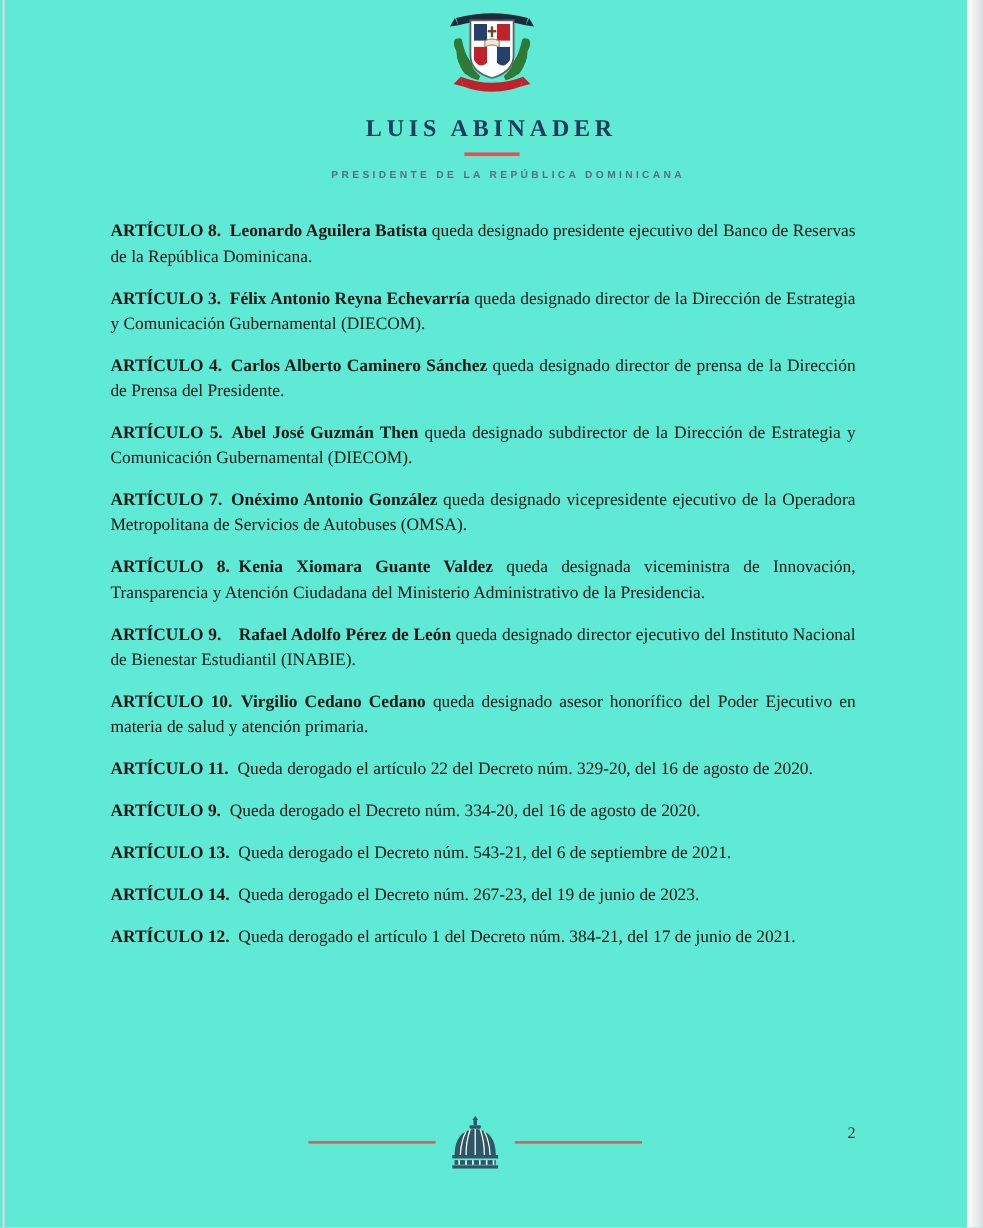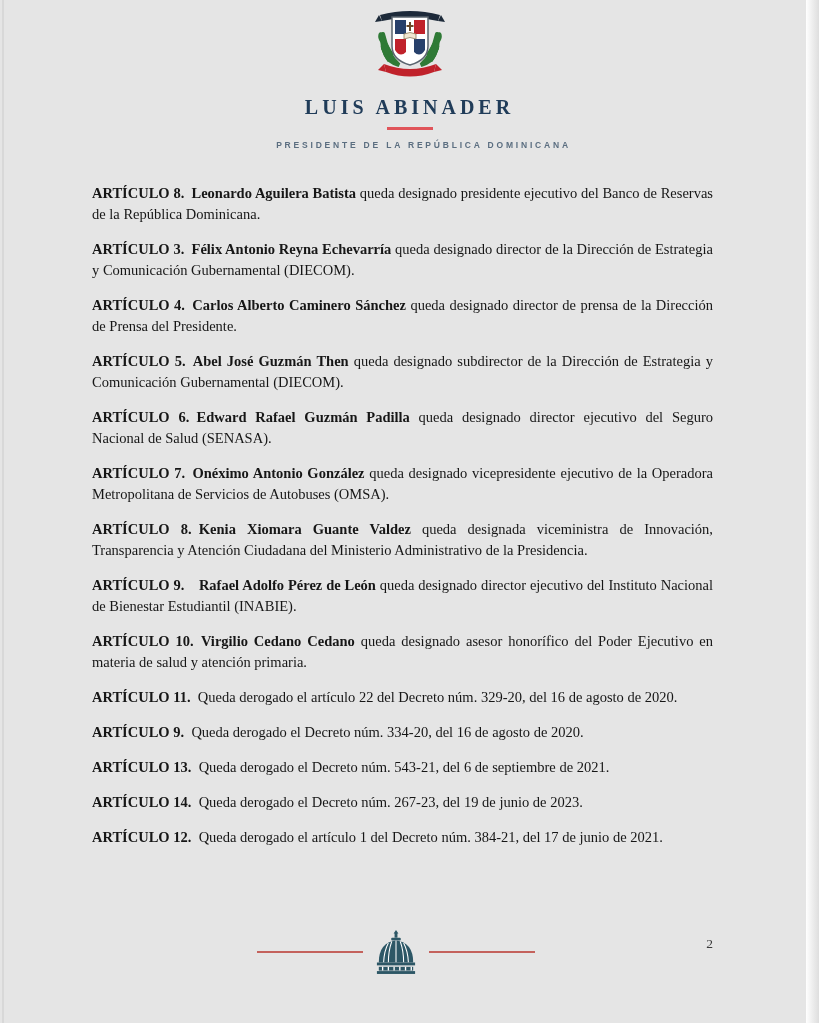--- a/index.html
+++ b/index.html
@@ -3,21 +3,21 @@
 <meta charset="utf-8">
 <style>
   html,body{margin:0;padding:0;}
   body{
     width:819px;height:1023px;
     background:#ffffff;
     font-family:"Liberation Serif", serif;
     position:relative;
     overflow:hidden;
   }
-  .page{position:absolute;inset:0;background:#e5e5e5;}
+  .page{position:absolute;inset:0;background:#5eead4;}
   .edge-left{position:absolute;left:2px;top:0;bottom:0;width:2px;background:#d8d8d8;}
   .edge-right{position:absolute;right:0;top:0;bottom:0;width:13px;
     background:linear-gradient(to right,#ffffff 0%,#ececec 55%,#dedede 100%);}
   .header{padding-top:8px;text-align:center;}
   .coat{display:block;margin:0 auto;}
   .title{
     margin-top:14px;
     font-size:20px;font-weight:600;letter-spacing:4px;
     color:#203c59;
   }
@@ -92,21 +92,20 @@
     <div class="title">LUIS ABINADER</div>
     <div class="red-rule"></div>
     <div class="subtitle">PRESIDENTE DE LA REPÚBLICA DOMINICANA</div>
   </div>
 
   <div class="content">
     <p class="para"><b>ARTÍCULO 8. Leonardo Aguilera Batista</b><span> queda designado presidente ejecutivo del Banco de Reservas de la República Dominicana.</span></p>
     <p class="para"><b>ARTÍCULO 3. Félix Antonio Reyna Echevarría</b><span> queda designado director de la Dirección de Estrategia y Comunicación Gubernamental (DIECOM).</span></p>
     <p class="para"><b>ARTÍCULO 4. Carlos Alberto Caminero Sánchez</b><span> queda designado director de prensa de la Dirección de Prensa del Presidente.</span></p>
     <p class="para"><b>ARTÍCULO 5. Abel José Guzmán Then</b><span> queda designado subdirector de la Dirección de Estrategia y Comunicación Gubernamental (DIECOM).</span></p>
-    <p class="para"><b>ARTÍCULO 6. Edward Rafael Guzmán Padilla</b><span> queda designado director ejecutivo del Seguro Nacional de Salud (SENASA).</span></p>
     <p class="para"><b>ARTÍCULO 7. Onéximo Antonio González</b><span> queda designado vicepresidente ejecutivo de la Operadora Metropolitana de Servicios de Autobuses (OMSA).</span></p>
     <p class="para"><b>ARTÍCULO 8. Kenia Xiomara Guante Valdez</b><span> queda designada viceministra de Innovación, Transparencia y Atención Ciudadana del Ministerio Administrativo de la Presidencia.</span></p>
     <p class="para"><b>ARTÍCULO 9. Rafael Adolfo Pérez de León</b><span> queda designado director ejecutivo del Instituto Nacional de Bienestar Estudiantil (INABIE).</span></p>
     <p class="para"><b>ARTÍCULO 10. Virgilio Cedano Cedano</b><span> queda designado asesor honorífico del Poder Ejecutivo en materia de salud y atención primaria.</span></p>
     <p class="para"><b>ARTÍCULO 11.</b><span> Queda derogado el artículo 22 del Decreto núm. 329-20, del 16 de agosto de 2020.</span></p>
     <p class="para"><b>ARTÍCULO 9.</b><span> Queda derogado el Decreto núm. 334-20, del 16 de agosto de 2020.</span></p>
     <p class="para"><b>ARTÍCULO 13.</b><span> Queda derogado el Decreto núm. 543-21, del 6 de septiembre de 2021.</span></p>
     <p class="para"><b>ARTÍCULO 14.</b><span> Queda derogado el Decreto núm. 267-23, del 19 de junio de 2023.</span></p>
     <p class="para"><b>ARTÍCULO 12.</b><span> Queda derogado el artículo 1 del Decreto núm. 384-21, del 17 de junio de 2021.</span></p>
   </div>

